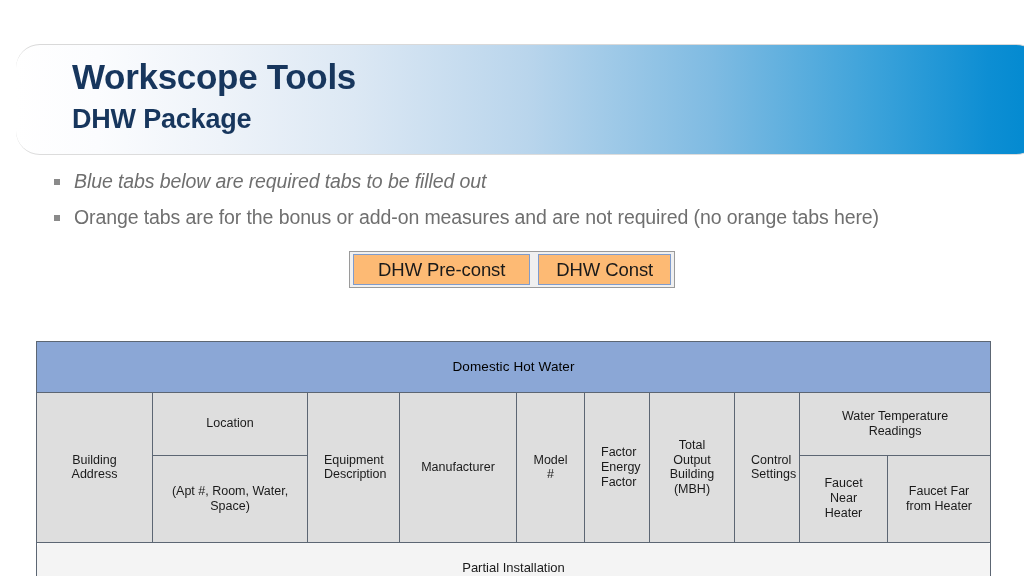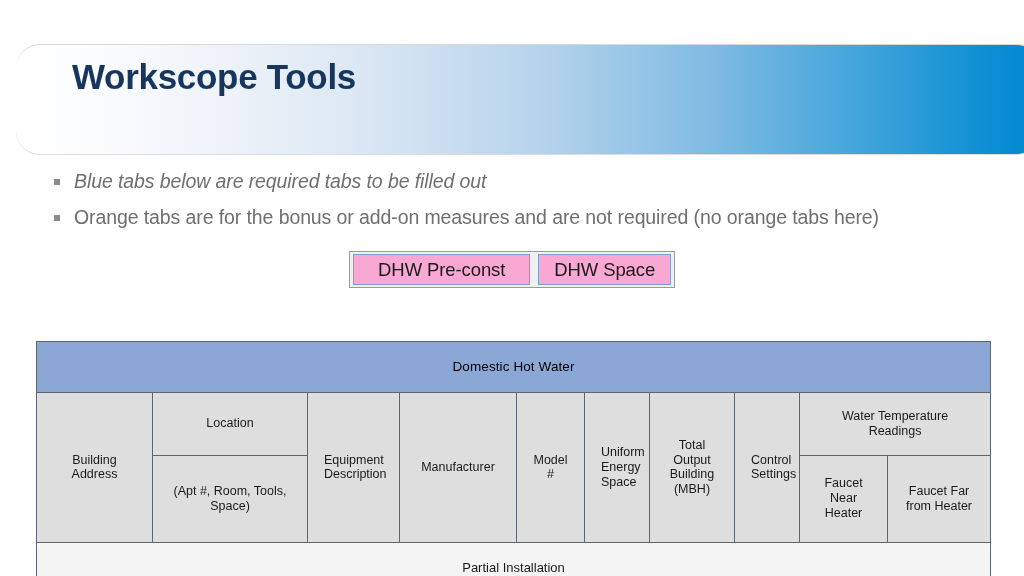--- a/index.html
+++ b/index.html
@@ -95,21 +95,21 @@
     height: 37px;
     background: #f0f0f0;
     border: 1px solid #9a9a9a;
     box-sizing: border-box;
     display: flex;
     align-items: center;
     padding: 2px 3px;
     gap: 8px;
   }
   .tab {
-    background: #f9a8d4;
+    background: #fdba74;
     border: 1px solid #7f9ccd;
     box-sizing: border-box;
     height: 31px;
     display: flex;
     align-items: center;
     justify-content: center;
     color: #1a1a1a;
     font-size: 18.5px;
     letter-spacing: -0.1px;
     white-space: nowrap;
@@ -164,34 +164,35 @@
     background: #dde3ef;
     height: 22px;
   }
   .cellpad { padding: 2px 3px; margin-top: 40px; }
 </style>
 </head>
 <body>
 
 <div id="header-band">
   <div id="header-title">Workscope Tools</div>
+  <div id="header-subtitle">DHW Package</div>
 </div>
 
 <div class="bullet-row" id="bullet-0">
   <span class="bullet-marker"></span>
   <span class="bullet-text">Blue tabs below are required tabs to be filled out</span>
 </div>
 <div class="bullet-row" id="bullet-1">
   <span class="bullet-marker"></span>
   <span class="bullet-text">Orange tabs are for the bonus or add-on measures and are not required (no orange tabs here)</span>
 </div>
 
 <div id="tabs-container">
   <div class="tab" id="tab-0">DHW Pre-const</div>
-  <div class="tab" id="tab-1">DHW Space</div>
+  <div class="tab" id="tab-1">DHW Const</div>
 </div>
 
 <table id="sheet-table">
   <colgroup>
     <col style="width:116px">
     <col style="width:155px">
     <col style="width:92px">
     <col style="width:117px">
     <col style="width:68px">
     <col style="width:65px">
@@ -203,27 +204,27 @@
   <tbody>
     <tr>
       <td class="tbl-title" colspan="10">Domestic Hot Water</td>
     </tr>
     <tr>
       <td class="hdr cellpad" rowspan="2">Building Address</td>
       <td class="hdr hdr-sub-top cellpad">Location</td>
       <td class="hdr cellpad" rowspan="2">Equipment Description</td>
       <td class="hdr cellpad" rowspan="2">Manufacturer</td>
       <td class="hdr cellpad" rowspan="2">Model #</td>
-      <td class="hdr cellpad" rowspan="2">Uniform Energy Space</td>
+      <td class="hdr cellpad" rowspan="2">Factor Energy Factor</td>
       <td class="hdr cellpad" rowspan="2">Total Output Building (MBH)</td>
       <td class="hdr cellpad" rowspan="2">Control Settings</td>
       <td class="hdr hdr-sub-top cellpad" colspan="2">Water Temperature Readings</td>
     </tr>
     <tr>
-      <td class="hdr hdr-sub-bot cellpad">(Apt #, Room, Tools, Space)</td>
+      <td class="hdr hdr-sub-bot cellpad">(Apt #, Room, Water, Space)</td>
       <td class="hdr hdr-sub-bot cellpad">Faucet Near Heater</td>
       <td class="hdr hdr-sub-bot cellpad">Faucet Far from Heater</td>
     </tr>
     <tr class="partial-row">
       <td colspan="10">Partial Installation</td>
     </tr>
     <tr class="data-row">
       <td></td>
       <td></td>
       <td></td>

